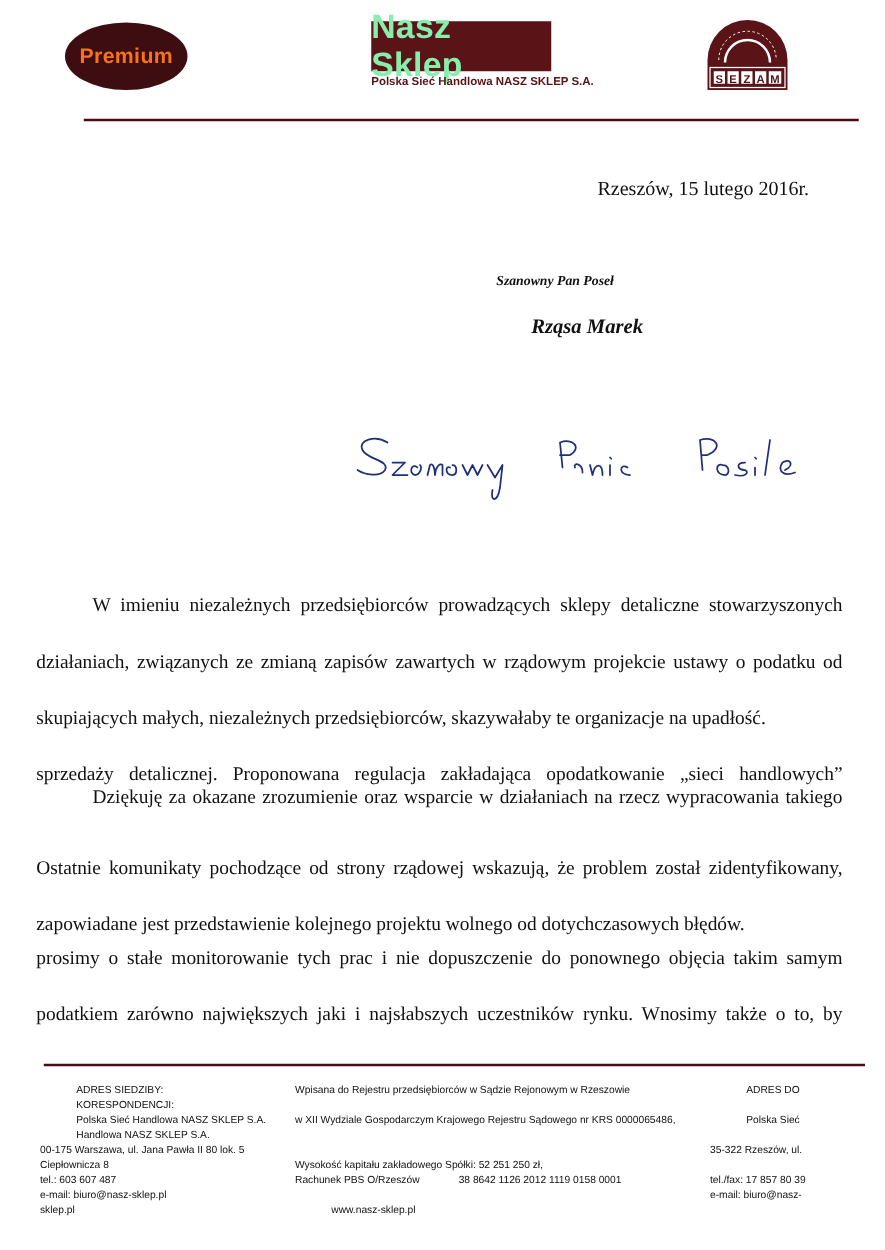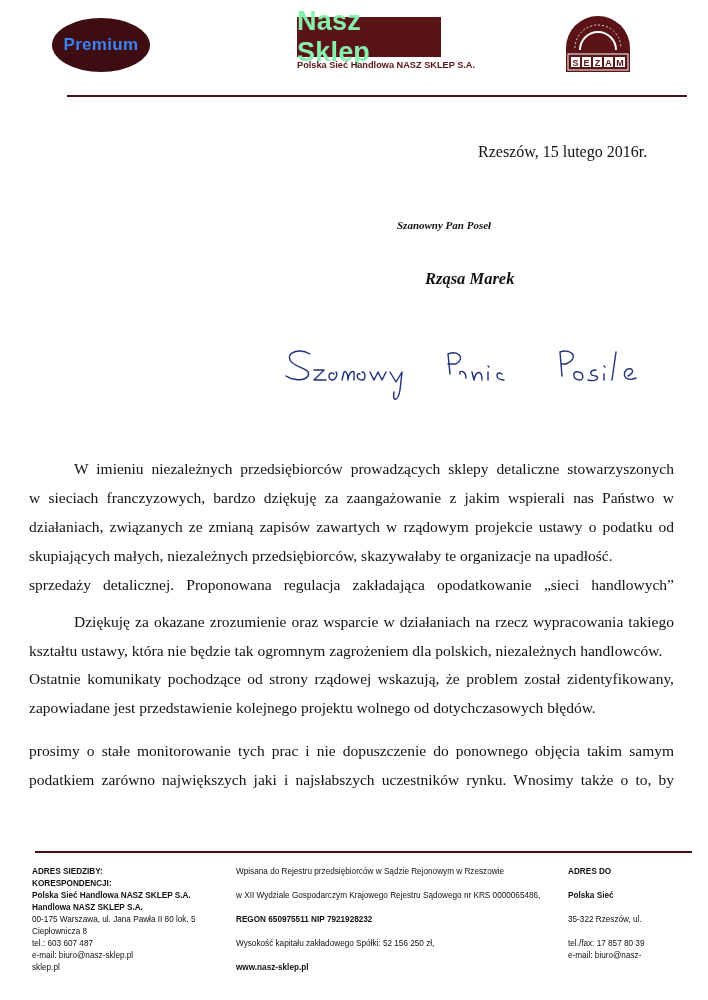--- a/index.html
+++ b/index.html
@@ -5,57 +5,57 @@
     html, body { margin: 0; padding: 0; }
     body {
       width: 708px; height: 1000px; background: #ffffff; position: relative; overflow: hidden;
       font-family: "Liberation Serif", serif; color: #111;
     }
     .abs { position: absolute; }
 
     
     .logo-premium {
       left: 52px; top: 18px; width: 98px; height: 54px; border-radius: 50%;
-      background: #3e0d12; color: #3b82f6; display: flex; align-items: center; justify-content: center;
+      background: #3e0d12; color: #f97316; display: flex; align-items: center; justify-content: center;
       font-family: "Liberation Sans", sans-serif; font-weight: bold; font-size: 17px; letter-spacing: 0.3px;
     }
     .logo-nasz-box {
       left: 297px; top: 17px; width: 144px; height: 40px; background: #5a1418; color: #86efac;
       display: flex; align-items: center; justify-content: center;
       font-family: "Liberation Sans", sans-serif; font-weight: bold; font-size: 27px; letter-spacing: 0.2px;
     }
     .logo-nasz-sub {
       left: 297px; top: 60px; width: 180px; color: #5a1418;
       font-family: "Liberation Sans", sans-serif; font-weight: bold; font-size: 9.2px; white-space: nowrap;
     }
     .logo-sezam { left: 562px; top: 14px; width: 72px; height: 60px; }
 
     .rule-top { left: 67px; top: 95px; width: 620px; height: 2px; background: #4a0c10; }
 
     
     .date { left: 478px; top: 143px; font-size: 16px; }
     .salutation-1 { left: 397px; top: 219px; font-size: 11px; font-style: italic; font-weight: bold; }
-    .salutation-2 { left: 425px; top: 251px; font-size: 16.5px; font-style: italic; font-weight: bold; margin-top: 18px; }
+    .salutation-2 { left: 425px; top: 251px; font-size: 16.5px; font-style: italic; font-weight: bold; }
     .handwriting { left: 282px; top: 340px; width: 380px; height: 70px; }
 
     .para {
       left: 29px; width: 645px; font-size: 15.5px; line-height: 29px; text-align: justify;
     }
-    .para .line { display: block; text-align: justify; text-align-last: justify; white-space: nowrap; }
+    .para .line { display: block; text-align: justify; text-align-last: justify; white-space: nowrap; margin-top: 16px; }
     .para .line.last { text-align-last: left; }
     .p1 { top: 454px; }
     .p2 { top: 607px; }
     .p3 { top: 664px; }
     .p4 { top: 736px; }
 
     .rule-foot { left: 35px; top: 851px; width: 657px; height: 2px; background: #4a0c10; }
 
     
     .foot { font-family: "Liberation Sans", sans-serif; font-size: 8.2px; color: #111; line-height: 12px; white-space: nowrap; }
-    .foot b { font-weight: bold; }
+    .foot b { font-weight: normal; margin-left: 29px; }
     .foot-left { left: 32px; top: 866px; }
     .foot-mid { left: 236px; top: 866px; }
     .foot-right { left: 568px; top: 866px; }
     .foot-mid .gap { height: 12px; }
     .foot-right .gap { height: 12px; }
   </style>
 </head>
 <body>
 
 <div class="abs logo-premium">
@@ -119,29 +119,27 @@
       <path d="M314 30 C306 30 308 36 314 36 C318 38 314 42 306 40"></path>
       <path d="M322 34 L322 40 M322 26 L323 27"></path>
       <path d="M330 40 L334 12"></path>
       <path d="M346 36 C354 32 350 26 344 30 C340 36 344 42 354 38"></path>
     </g>
   </svg>
 </div>
 
 <div class="abs para p1">
   <span class="line" style="padding-left:45px;">W imieniu niezależnych przedsiębiorców prowadzących sklepy detaliczne stowarzyszonych</span>
-  <span class="line"> w sieciach franczyzowych,  bardzo dziękuję za zaangażowanie z jakim wspierali nas Państwo w</span>
   <span class="line">działaniach, związanych ze zmianą  zapisów zawartych w rządowym projekcie ustawy o podatku od</span>
   <span class="line last">skupiających małych, niezależnych przedsiębiorców, skazywałaby te organizacje na upadłość.</span>
   <span class="line">sprzedaży detalicznej. Proponowana regulacja zakładająca opodatkowanie „sieci handlowych”</span>
 </div>
 
 <div class="abs para p2">
   <span class="line" style="padding-left:45px;">Dziękuję za okazane zrozumienie oraz wsparcie w działaniach na rzecz wypracowania takiego</span>
-  <span class="line last">kształtu ustawy, która nie będzie tak ogromnym zagrożeniem dla polskich, niezależnych handlowców.</span>
 </div>
 
 <div class="abs para p3">
   <span class="line">Ostatnie komunikaty pochodzące od strony rządowej wskazują, że problem został zidentyfikowany,</span>
   <span class="line last">zapowiadane jest przedstawienie kolejnego projektu wolnego od dotychczasowych błędów.</span>
 </div>
 
 <div class="abs para p4">
   <span class="line">prosimy o  stałe monitorowanie tych prac i nie dopuszczenie do ponownego objęcia takim samym</span>
   <span class="line">podatkiem zarówno największych jaki i najsłabszych uczestników rynku. Wnosimy także o to, by</span>
@@ -159,23 +157,23 @@
   <div>tel.: 603 607 487</div>
   <div>e-mail: biuro@nasz-sklep.pl</div>
   <div>sklep.pl</div>
 </div>
 
 <div class="abs foot foot-mid">
   <div>Wpisana do Rejestru przedsiębiorców w Sądzie Rejonowym w Rzeszowie</div>
   <div class="gap"></div>
   <div>w XII Wydziale Gospodarczym Krajowego Rejestru Sądowego nr KRS 0000065486,</div>
   <div class="gap"></div>
-  <div><b>REGON 650975511 NIP 7921928232</b></div>
   <div class="gap"></div>
-  <div>Wysokość kapitału zakładowego Spółki: 52 156 250 zł,</div>
+  <div>Wysokość kapitału zakładowego Spółki: 52 251 250 zł,</div>
+  <div><span>Rachunek PBS O/Rzeszów </span><b>38 8642 1126 2012 1119 0158 0001</b></div>
   <div class="gap"></div>
   <div><b>www.nasz-sklep.pl</b></div>
 </div>
 
 <div class="abs foot foot-right">
   <div><b>ADRES DO</b></div>
   <div class="gap"></div>
   <div><b>Polska Sieć</b></div>
   <div class="gap"></div>
   <div>35-322 Rzeszów, ul.</div>

